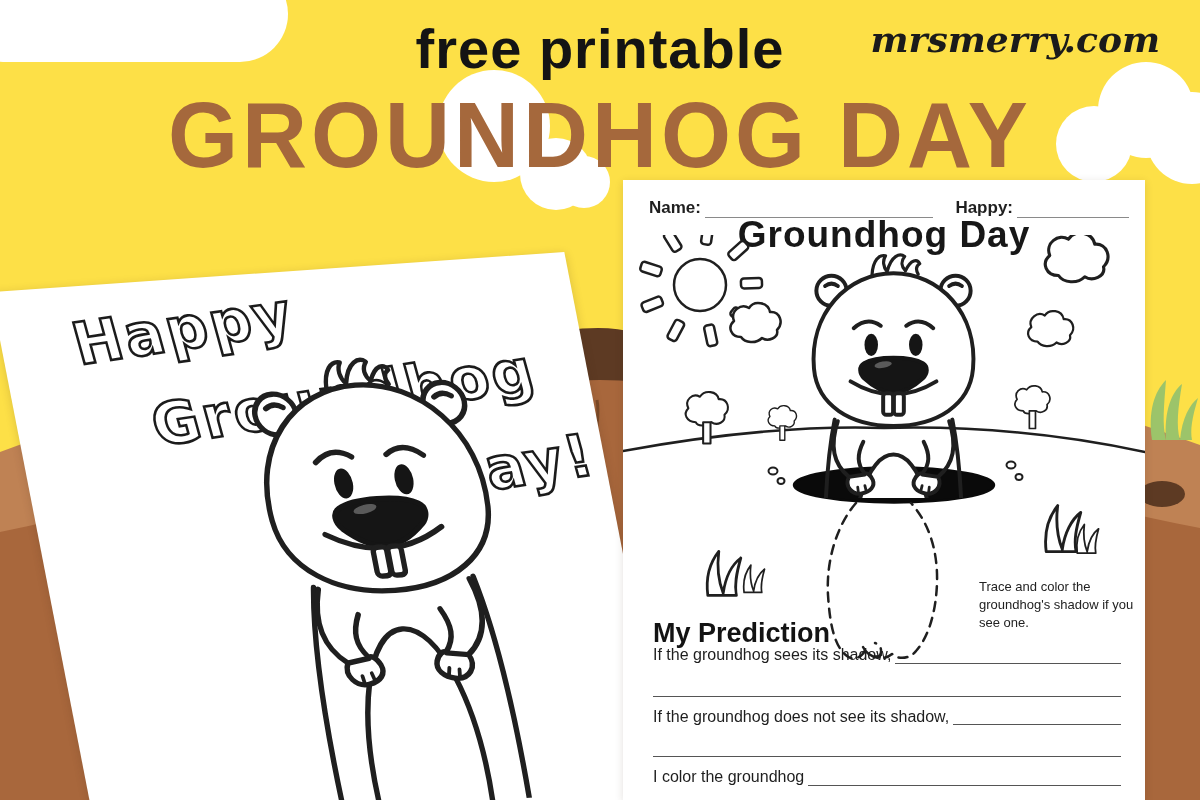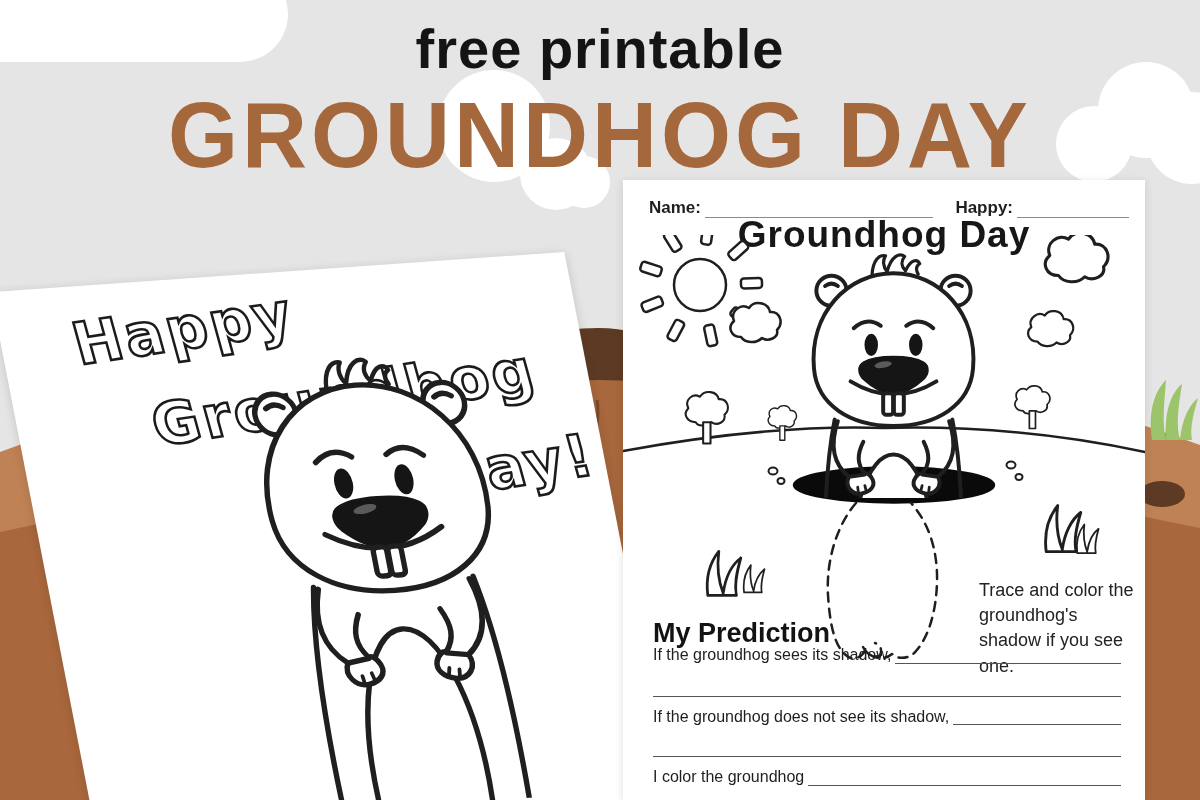--- a/index.html
+++ b/index.html
@@ -1,17 +1,17 @@
 <!DOCTYPE html>
 <html><head>
 <meta charset="utf-8">
 <style>
   html,body{margin:0;padding:0;}
   body{width:1200px;height:800px;overflow:hidden;font-family:"Liberation Sans",sans-serif;}
-  .stage{position:relative;width:1200px;height:800px;overflow:hidden;background:#e5e5e5;}
+  .stage{position:relative;width:1200px;height:800px;overflow:hidden;background:#fde047;}
 
   
   .cloud{position:absolute;background:#fff;border-radius:50%;}
   .cloud-tl{left:-42px;top:-34px;width:330px;height:96px;border-radius:48px;}
   .cloud-mid-a{left:438px;top:70px;width:112px;height:112px;}
   .cloud-mid-b{left:520px;top:138px;width:72px;height:72px;}
   .cloud-mid-c{left:558px;top:156px;width:52px;height:52px;}
   .cloud-tr-a{left:1098px;top:62px;width:96px;height:96px;}
   .cloud-tr-b{left:1056px;top:106px;width:76px;height:76px;}
   .cloud-tr-c{left:1146px;top:92px;width:92px;height:92px;}
@@ -50,21 +50,21 @@
     align-items:flex-end;font-size:17px;font-weight:700;color:#1f1f1f;}
   .ws-header .lbl{padding-right:4px;}
   .hline{border-bottom:1.6px solid #8a8a8a;height:16px;}
   .grow{flex:1;}
   .date-line{width:112px;}
   .date-gap{width:22px;}
   .ws-title{position:absolute;left:0;top:34px;width:100%;text-align:center;
     font-size:37px;font-weight:800;letter-spacing:1px;color:#171717;}
   .scene{position:absolute;left:0;top:55px;}
   .trace-note{position:absolute;left:356px;top:398px;width:156px;
-    font-size:18px;line-height:1.4;color:#222;}
+    font-size:13px;line-height:1.4;color:#222;}
   .prediction{position:absolute;left:30px;top:438px;font-size:27px;
     font-weight:800;color:#131313;}
   .prow{position:absolute;left:30px;right:24px;display:flex;align-items:flex-end;
     font-size:16px;color:#1e1e1e;}
   .prow .lbl{padding-right:4px;white-space:nowrap;}
   .prow .pline{flex:1;border-bottom:1.6px solid #555;height:14px;}
   .r1{top:466px;text-align:right;} .r2{top:502px;} .r3{top:528px;align-items:center;} .r4{top:562px;} .r5{top:588px;}
 </style>
 </head>
 <body>
@@ -126,20 +126,21 @@
     </g>
     <g fill="#9cc46a">
       <path d="M1152,440 C1148,412 1154,392 1166,380 C1164,406 1162,424 1166,440 Z"></path>
       <path d="M1166,440 C1164,410 1172,392 1182,384 C1178,408 1176,426 1180,440 Z"></path>
       <path d="M1180,440 C1182,418 1190,404 1198,398 C1192,418 1190,430 1192,440 Z"></path>
     </g>
   </svg>
 
   <div class="eyebrow">free printable</div>
   <div class="headline">GROUNDHOG DAY</div>
+  <div class="site">mrsmerry.com</div>
 
   <div class="page page-left">
     <div class="bubble bub1">Happy</div>
     <div class="bubble bub2">Groundhog</div>
     <div class="bubble bub3">Day!</div>
     <svg class="gh-left" width="281" height="454" viewBox="0 0 260 420">
       <use href="#gh"></use>
     </svg>
   </div>
 

